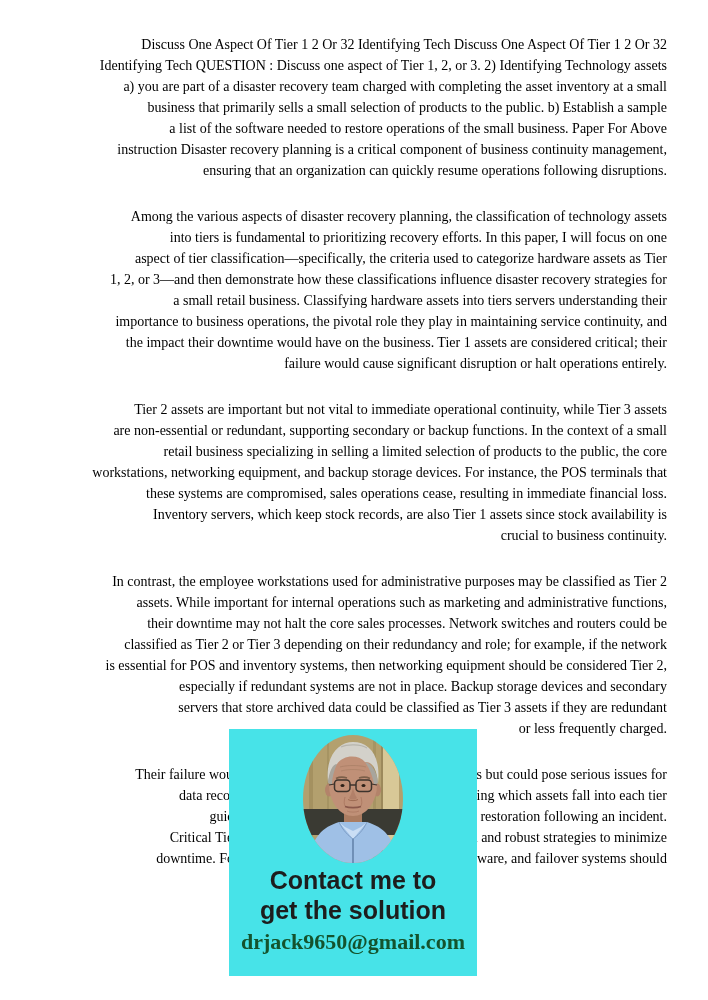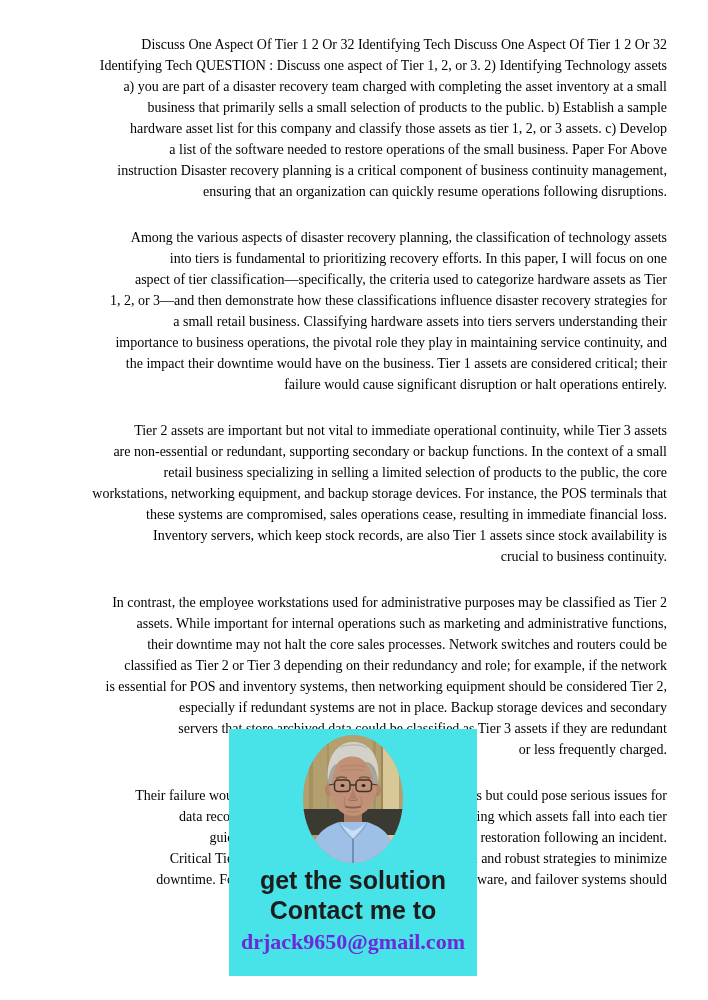--- a/index.html
+++ b/index.html
@@ -72,21 +72,20 @@
 <body>
 
 <div class="page" style="background: rgb(255, 255, 255);">
 
   <div class="doc">
       <div class="paragraph">
         <div class="line">Discuss One Aspect Of Tier 1 2 Or 32 Identifying Tech Discuss One Aspect Of Tier 1 2 Or 32</div>
         <div class="line">Identifying Tech QUESTION : Discuss one aspect of Tier 1, 2, or 3. 2) Identifying Technology assets</div>
         <div class="line">a) you are part of a disaster recovery team charged with completing the asset inventory at a small</div>
         <div class="line">business that primarily sells a small selection of products to the public. b) Establish a sample</div>
-        <div class="line">hardware asset list for this company and classify those assets as tier 1, 2, or 3 assets. c) Develop</div>
         <div class="line">a list of the software needed to restore operations of the small business. Paper For Above</div>
         <div class="line">instruction Disaster recovery planning is a critical component of business continuity management,</div>
         <div class="line">ensuring that an organization can quickly resume operations following disruptions.</div>
       </div>
       <div class="paragraph">
         <div class="line">Among the various aspects of disaster recovery planning, the classification of technology assets</div>
         <div class="line">into tiers is fundamental to prioritizing recovery efforts. In this paper, I will focus on one</div>
         <div class="line">aspect of tier classification—specifically, the criteria used to categorize hardware assets as Tier</div>
         <div class="line">1, 2, or 3—and then demonstrate how these classifications influence disaster recovery strategies for</div>
         <div class="line">a small retail business. Classifying hardware assets into tiers servers understanding their</div>
@@ -181,21 +180,21 @@
           <path d="M42,62 C41,66 41,69 42,71" stroke="#a3705a" stroke-width="0.8" fill="none" opacity="0.8"></path>
           <path d="M58,62 C59,66 59,69 58,71" stroke="#a3705a" stroke-width="0.8" fill="none" opacity="0.8"></path>
 
           <path d="M42,71.5 C46,73 54,73 58,71.5" stroke="#8a584a" stroke-width="1.6" fill="none"></path>
           <path d="M44,76 C47,77.5 53,77.5 56,76" stroke="#a3705a" stroke-width="0.8" fill="none" opacity="0.7"></path>
         </g>
       </svg>
     </div>
 
     <div class="headline" style="color: rgb(29, 29, 29);">
+      <div>Contact me to</div>
       <div>get the solution</div>
-      <div>Contact me to</div>
     </div>
 
-    <div class="email" style="color: #6d28d9;">drjack9650@gmail.com</div>
+    <div class="email" style="color: #14532d;">drjack9650@gmail.com</div>
 
   </div>
 
 </div>
 
 </body></html>

